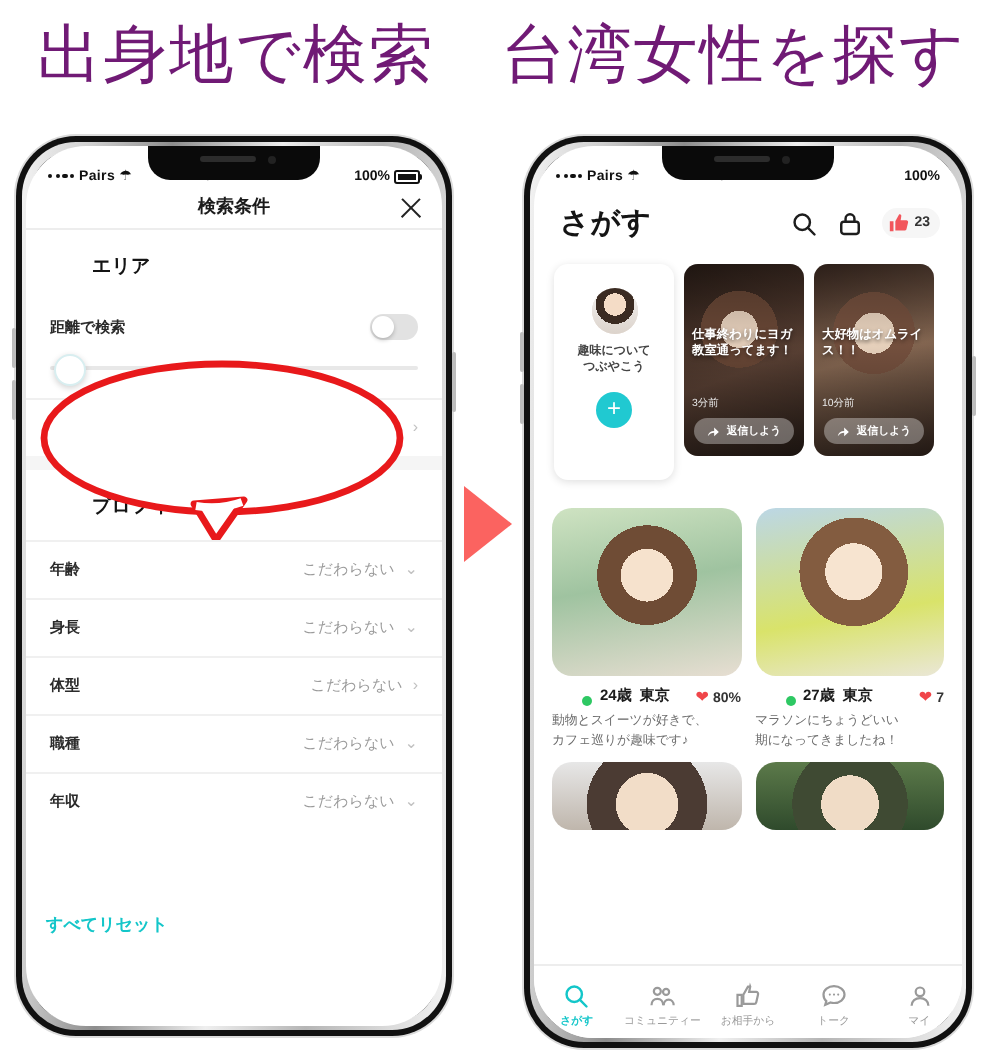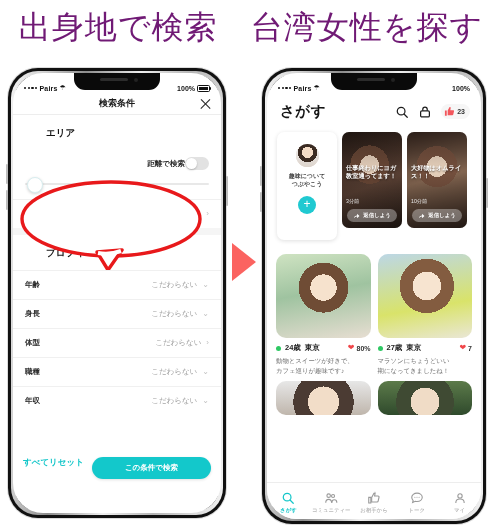--- a/index.html
+++ b/index.html
@@ -79,21 +79,21 @@
 
   .sect-title{font-size:9.5px;font-weight:700;color:#141414;padding:12px 12px 10px;margin-left:21px;}
   .row{display:flex;align-items:center;justify-content:space-between;
        padding:9px 12px;border-top:1px solid #f0f0f0;}
   .row .lbl{font-size:7.5px;color:#2b2b2b;font-weight:700;}
   .row .val{font-size:7.5px;color:#9b9b9b;display:flex;align-items:center;gap:5px;}
   .chev{color:#c2c2c2;font-size:8px;line-height:1;}
   .toggle{width:24px;height:13px;border-radius:7px;background:#e2e2e2;position:relative;}
   .toggle i{position:absolute;left:1px;top:1px;width:11px;height:11px;border-radius:50%;
        background:#fff;box-shadow:0 1px 2px rgba(0,0,0,.22);display:block;}
-  .dist-row{padding:7px 12px 7px;border-top:none;justify-content:flex-end;}
+  .dist-row{padding:7px 12px 7px;border-top:none;}
   .slider-wrap{padding:6px 12px 14px;}
   .slider-track{height:2px;background:#e8e8e8;border-radius:2px;position:relative;}
   .slider-knob{position:absolute;left:2px;top:-6px;width:14px;height:14px;border-radius:50%;
        background:#fff;border:1px solid #d8eef0;box-shadow:0 1px 3px rgba(0,0,0,.18);}
   .divider-gap{height:7px;background:#f5f5f5;}
 
   
   .lbar{
     position:absolute;left:0;right:0;bottom:26px;height:30px;display:flex;
     align-items:flex-start;padding:0 10px;gap:8px;background:transparent;
@@ -140,21 +140,21 @@
      font-size:6.2px;font-weight:700;line-height:1.3;text-shadow:0 1px 2px rgba(0,0,0,.6);}
   .story .stime{position:absolute;left:4px;top:66px;z-index:3;color:#e9e9e9;font-size:5.2px;}
   .story .sreply{position:absolute;left:5px;right:5px;bottom:6px;z-index:3;height:13px;
      border-radius:7px;background:rgba(255,255,255,.34);display:flex;align-items:center;
      justify-content:center;gap:3px;color:#fff;font-size:5.4px;font-weight:700;}
 
   .cards{display:flex;gap:7px;padding:8px 9px 0;}
   .card{flex:1;min-width:0;}
   .card .pic{width:100%;height:84px;border-radius:50%/45%;overflow:hidden;position:relative;
      border-radius:10px;}
-  .card .meta{display:flex;align-items:center;gap:4px;margin-top:5px;}
+  .card .meta{display:flex;align-items:flex-end;gap:4px;margin-top:5px;margin-left:15px;}
   .card .dot{width:5px;height:5px;border-radius:50%;background:#2ec863;flex:0 0 auto;}
   .card .age{font-size:7.5px;font-weight:700;color:#1b1b1b;white-space:nowrap;}
   .card .pct{margin-left:auto;display:flex;align-items:center;gap:2px;font-size:7px;
      font-weight:700;color:#333;white-space:nowrap;}
   .heart{color:#f0464a;font-size:8px;line-height:1;}
   .card .bio{font-size:6.4px;color:#6d6d6d;line-height:1.5;margin-top:3px;}
   .row2{display:flex;gap:7px;padding:6px 9px 0;}
   .row2 .pic2{flex:1;height:34px;border-radius:10px;overflow:hidden;position:relative;}
 
   .tabbar{
@@ -285,21 +285,20 @@
       <div class="row">
         <span class="lbl">年収</span>
         <span class="val">
           <span>こだわらない</span>
           <span class="chev">⌄</span>
         </span>
       </div>
 
       <div class="lbar">
         <span class="reset-link">すべてリセット</span>
-        <span class="search-btn">この条件で検索</span>
       </div>
     </div>
   </div>
 
   <div class="callout">
     <svg viewBox="0 0 186 92" width="186" height="92">
       <ellipse cx="93" cy="41" rx="89" ry="37" fill="#ffffff" stroke="#e8191b" stroke-width="3.4"></ellipse>
       <path d="M79 74 L90 92 L104 72 Z" fill="#ffffff" stroke="#e8191b" stroke-width="3.4" stroke-linejoin="round"></path>
       <path d="M80 75 Q92 77 103 73" fill="#ffffff" stroke="#ffffff" stroke-width="4"></path>
     </svg>

